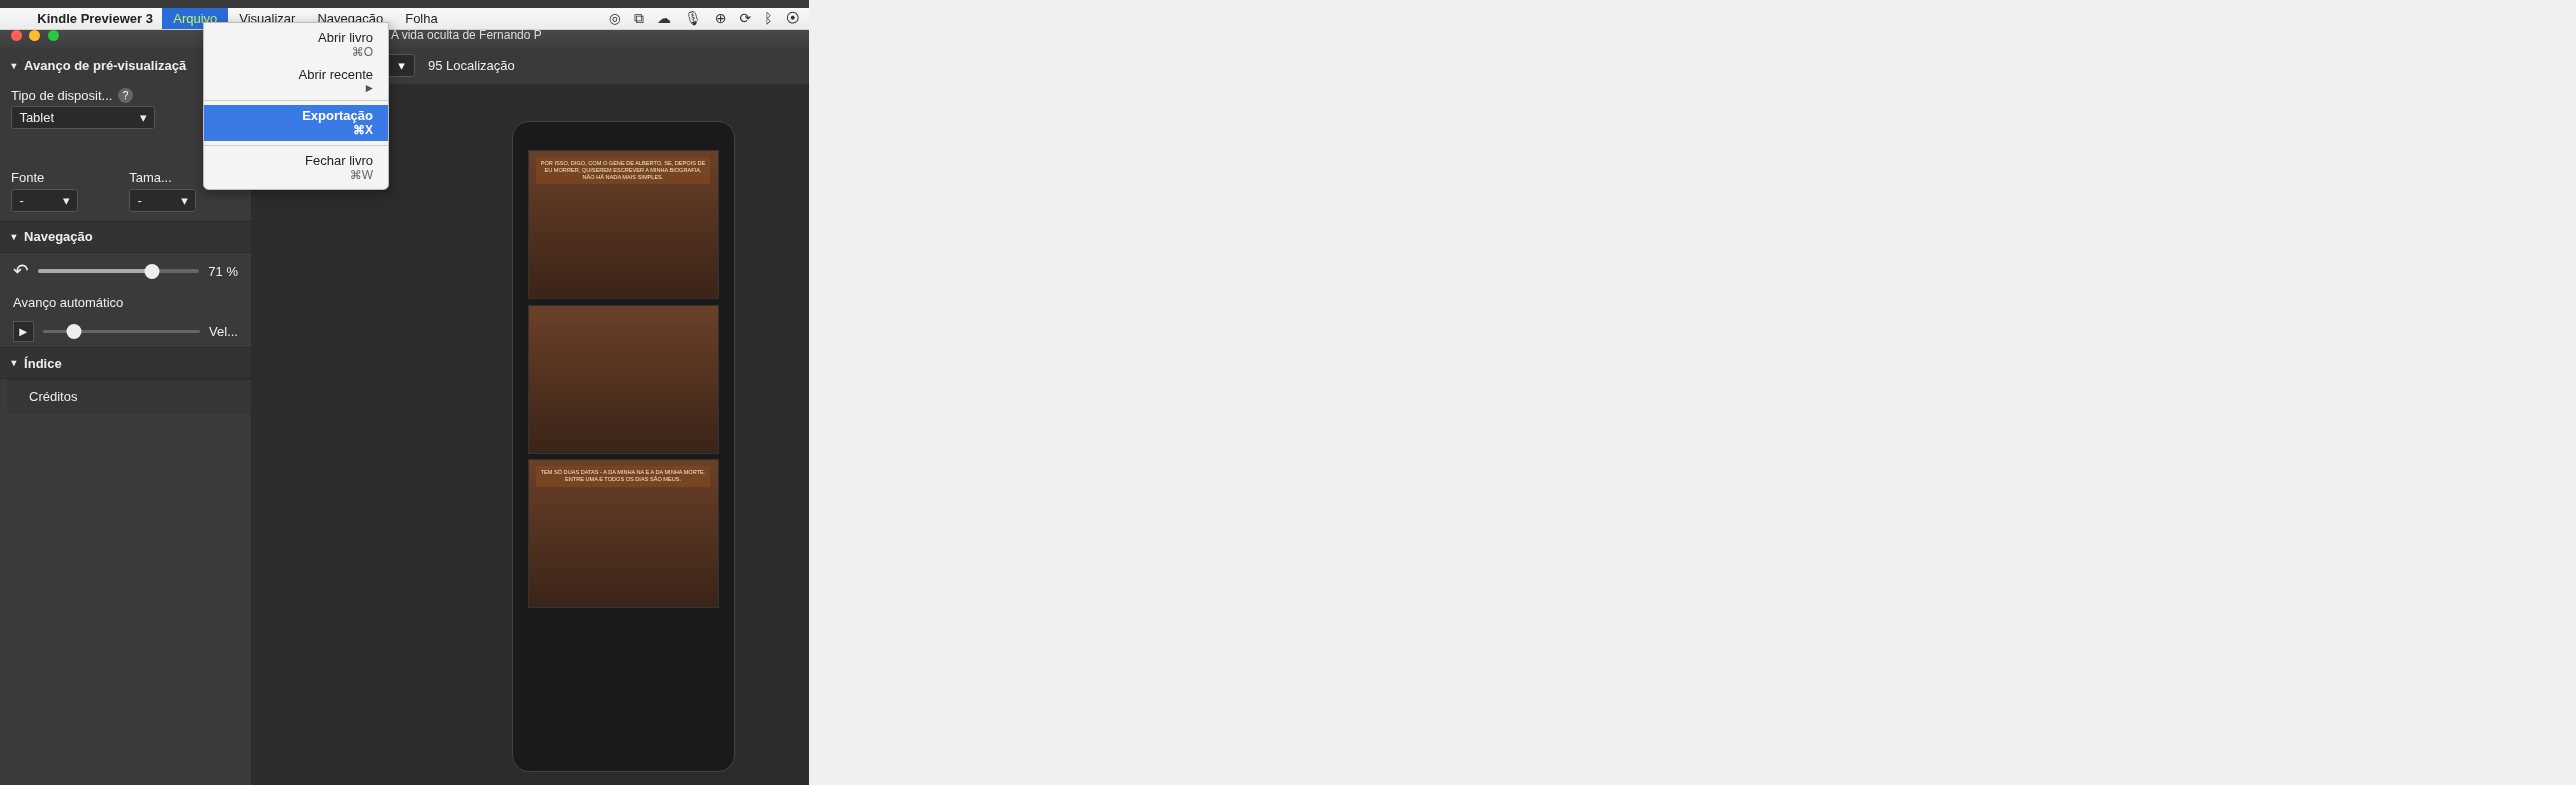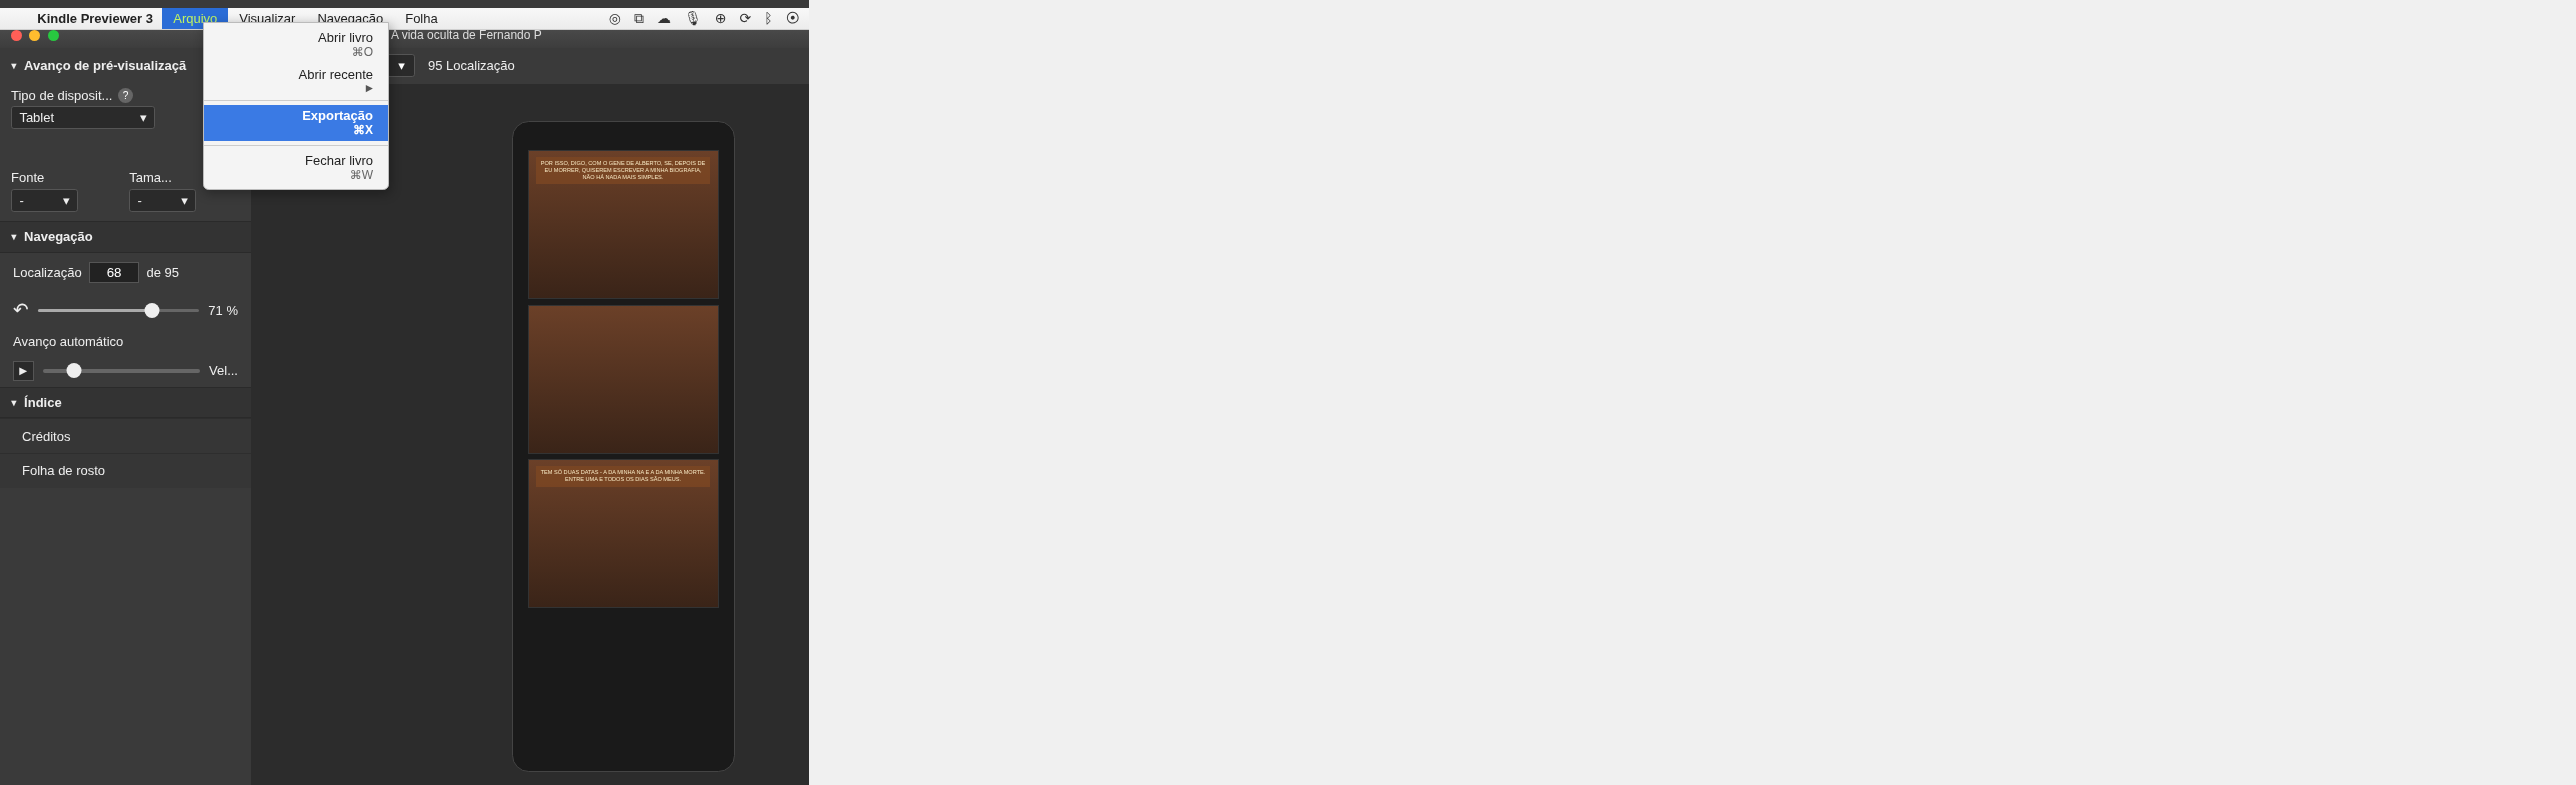--- a/index.html
+++ b/index.html
@@ -49,21 +49,21 @@
 .loc-row { padding: 9.3px 13px; display: flex; align-items: center; gap: 7.4px; }
 .loc-input { width: 50px; background: #222; color: #fff; border: 0.9px solid #555; padding: 1.9px 3.7px; text-align: center; }
 .slider-row { padding: 7.4px 13px; display: flex; align-items: center; gap: 9.3px; }
 .undo-icon { font-size: 18.6px; }
 .slider { flex: 1; height: 3.7px; background: #666; position: relative; border-radius: 1.9px; }
 .slider-fill { position: absolute; height: 100%; background: #aaa; border-radius: 1.9px; }
 .slider-thumb { position: absolute; top: -5.6px; width: 15px; height: 15px; background: #eee; border-radius: 50%; transform: translateX(-50%); }
 .auto-label { padding: 5.6px 13px; }
 .play-row { padding: 5.6px 13px; display: flex; align-items: center; gap: 9.3px; }
 .play-btn { width: 20.5px; height: 20.5px; background: #2a2a2a; border: 0.9px solid #555; display: flex; align-items: center; justify-content: center; font-size: 10.2px; }
-.toc-item { padding: 9.3px 22px; border-top: 0.9px solid #2e2e2e; background: #363636; }
+.toc-item { padding: 9.3px 22px; border-top: 0.9px solid #2e2e2e; background: #363636; margin-left: 7px; }
 
 .preview-area { position: absolute; top: 84px; left: 251px; width: 558px; height: 702px; background: #2c2c2c; display: flex; flex-direction: column; align-items: center; padding-top: 37px; }
 .tablet-frame { width: 223px; height: 651px; background: #1a1a1a; border: 1.9px solid #444; border-radius: 16.7px; padding: 28px 15px; overflow: hidden; margin-left: 186px; }
 .page-img { width: 100%; background: linear-gradient(#6b4028,#3a2418); border: 0.9px solid #333; margin-bottom: 5.6px; position: relative; }
 .page-img.h1 { height: 149px; }
 .page-img.h2 { height: 149px; }
 .page-img.h3 { height: 149px; }
 .caption { position: absolute; top: 5.6px; left: 7.4px; right: 7.4px; background: rgba(122,70,35,0.9); color: #f5e5c0; font-size: 5.6px; padding: 3.7px; text-align: center; line-height: 1.2; }
 
 .orient-box { position: absolute; left: 173px; top: 89px; display:flex; flex-direction:column; gap:3.7px; z-index:3; }
@@ -173,25 +173,20 @@
           <span>-</span>
           <span>▾</span>
         </div>
       </div>
     </div>
 
     <div class="section-head">
       <span class="tri">▼</span>
       <span>Navegação</span>
     </div>
-    <div class="loc-row">
-      <span>Localização</span>
-      <input class="loc-input" value="68" style="">
-      <span>de 95</span>
-    </div>
     <div class="slider-row">
       <span class="undo-icon">↶</span>
       <div class="slider">
         <div class="slider-fill" style="width:71%"></div>
         <div class="slider-thumb" style="left:71%"></div>
       </div>
       <span>71 %</span>
     </div>
     <div class="auto-label">Avanço automático</div>
     <div class="play-row">
@@ -200,21 +195,20 @@
         <div class="slider-thumb" style="left:20%"></div>
       </div>
       <span>Vel...</span>
     </div>
 
     <div class="section-head">
       <span class="tri">▼</span>
       <span>Índice</span>
     </div>
     <div class="toc-item">Créditos</div>
-    <div class="toc-item">Folha de rosto</div>
   </div>
 
   <div class="preview-area">
     <div class="tablet-frame">
       <div class="page-img h1">
         <div class="caption">POR ISSO, DIGO, COM O GENE DE ALBERTO, SE, DEPOIS DE EU MORRER, QUISEREM ESCREVER A MINHA BIOGRAFIA, NÃO HÁ NADA MAIS SIMPLES.</div>
       </div>
       <div class="page-img h2"></div>
       <div class="page-img h3">
         <div class="caption">TEM SÓ DUAS DATAS - A DA MINHA NA E A DA MINHA MORTE. ENTRE UMA E TODOS OS DIAS SÃO MEUS.</div>

